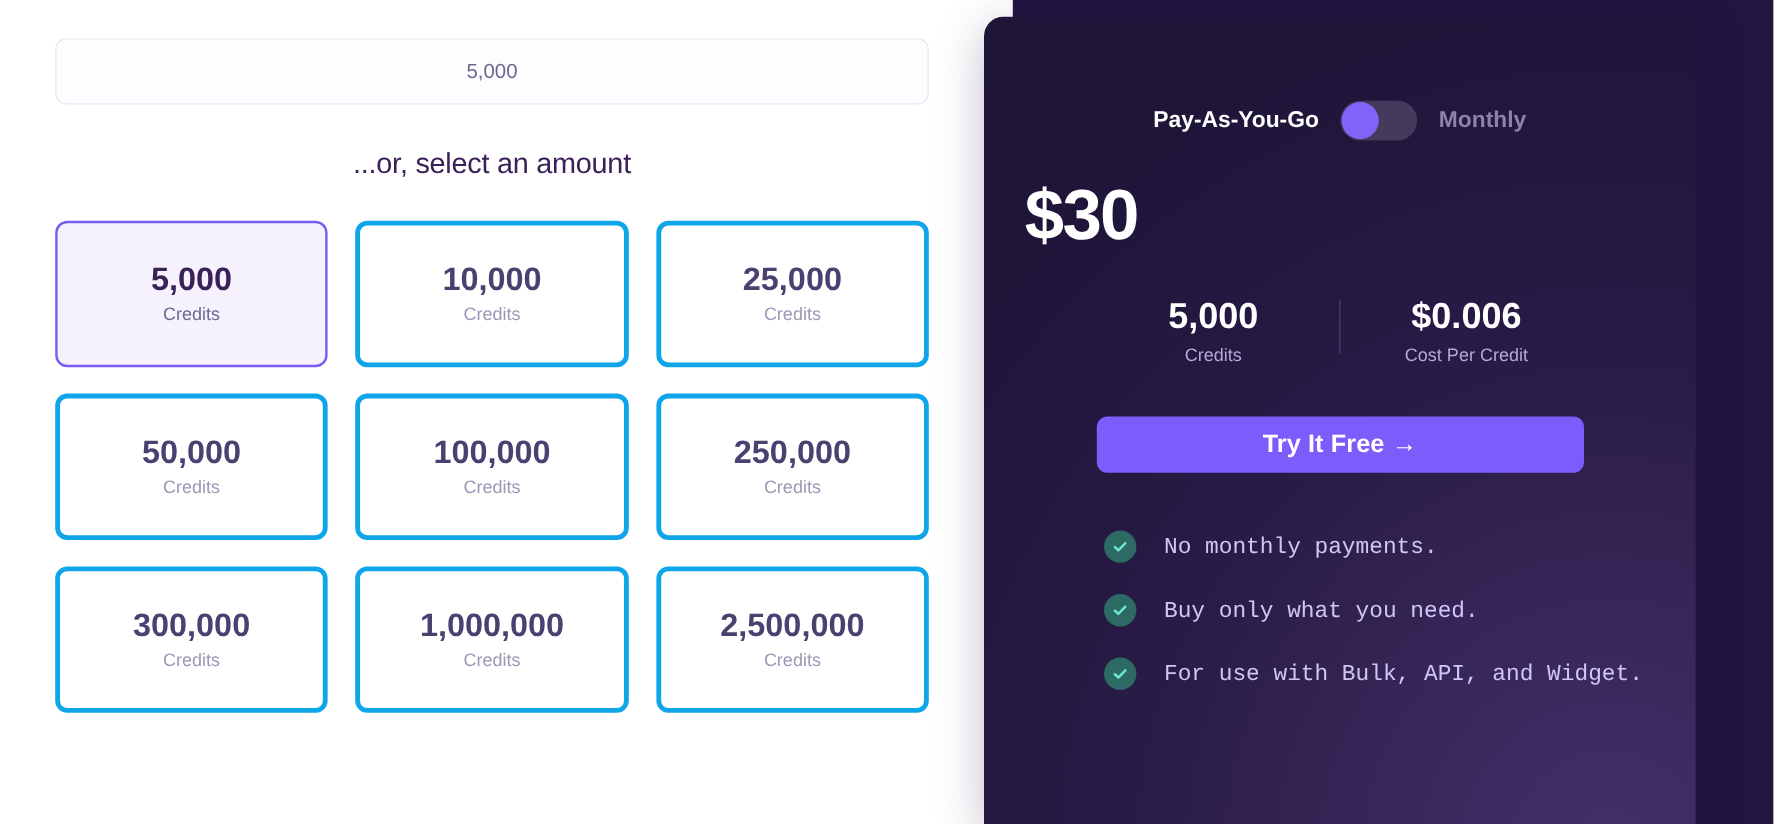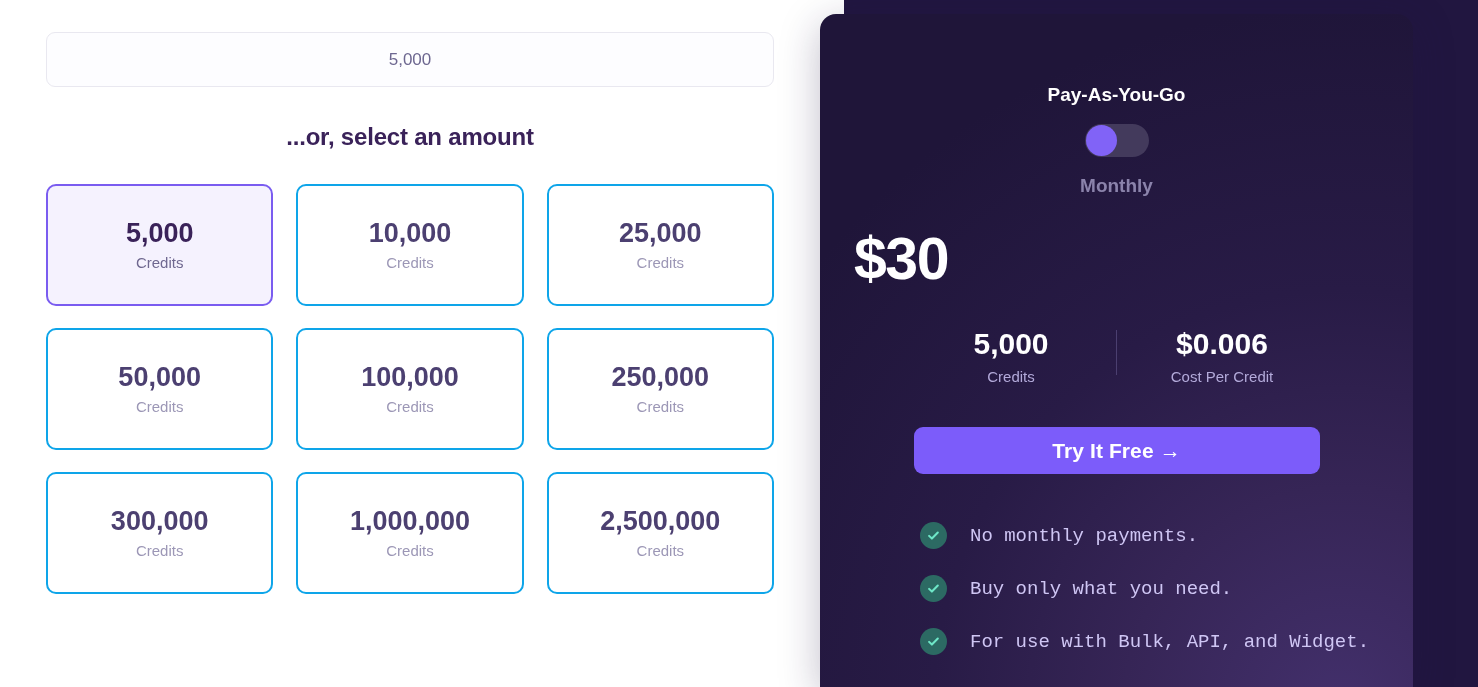--- a/index.html
+++ b/index.html
@@ -59,37 +59,37 @@
     color: #6d6790;
     outline: none;
   }
   .email-input::placeholder { color: #8b86ab; }
 
   .subheading {
     margin: 0;
     padding-top: 36px;
     text-align: center;
     font-size: 24px;
-    font-weight: bold;
+    font-weight: normal;
     color: #3a2259;
     letter-spacing: -0.2px;
   }
 
   .credit-grid {
     margin: 33px 46px 0 46px;
     display: grid;
     grid-template-columns: repeat(3, 1fr);
     column-gap: 23px;
     row-gap: 22px;
   }
 
   .credit-card {
     height: 122px;
     box-sizing: border-box;
-    border: 2px solid #0ea5e9;
+    border: 4px solid #0ea5e9;
     border-radius: 10px;
     background: #ffffff;
     display: flex;
     flex-direction: column;
     align-items: center;
     justify-content: center;
     cursor: pointer;
   }
   .credit-card.selected {
     border: 2px solid #7a5cf0;
@@ -138,21 +138,20 @@
     box-sizing: border-box;
     padding: 0 34px;
   }
 
   .billing-toggle-row {
     display: flex;
     align-items: center;
     justify-content: center;
     gap: 18px;
     padding-top: 70px;
-    flex-direction: column;
   }
   .toggle-label {
     font-size: 19px;
     font-weight: bold;
     color: #ffffff;
     white-space: nowrap;
   }
   .toggle-label.inactive { color: #8b83ab; }
   .toggle-switch {
     position: relative;

